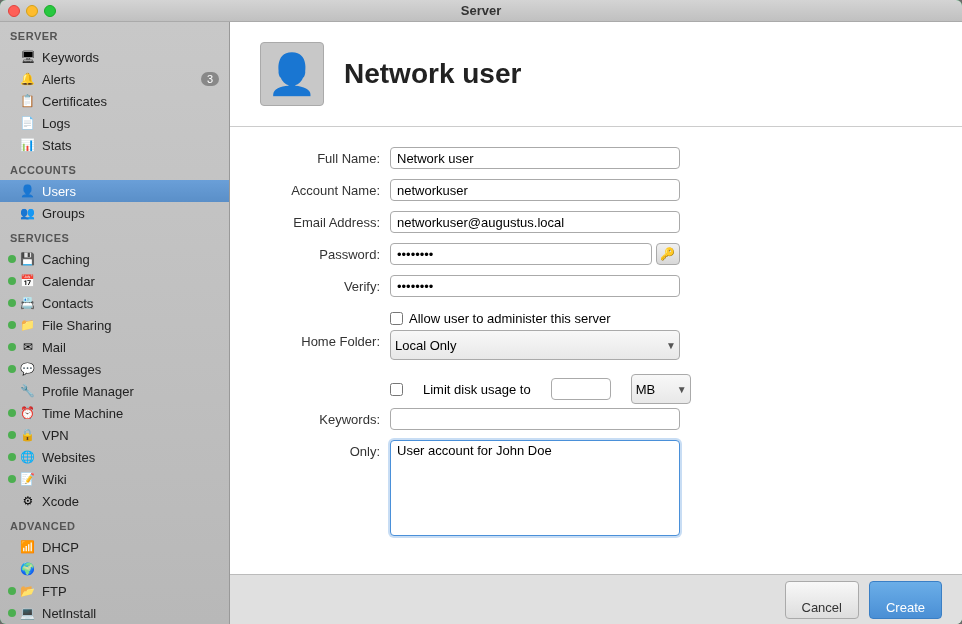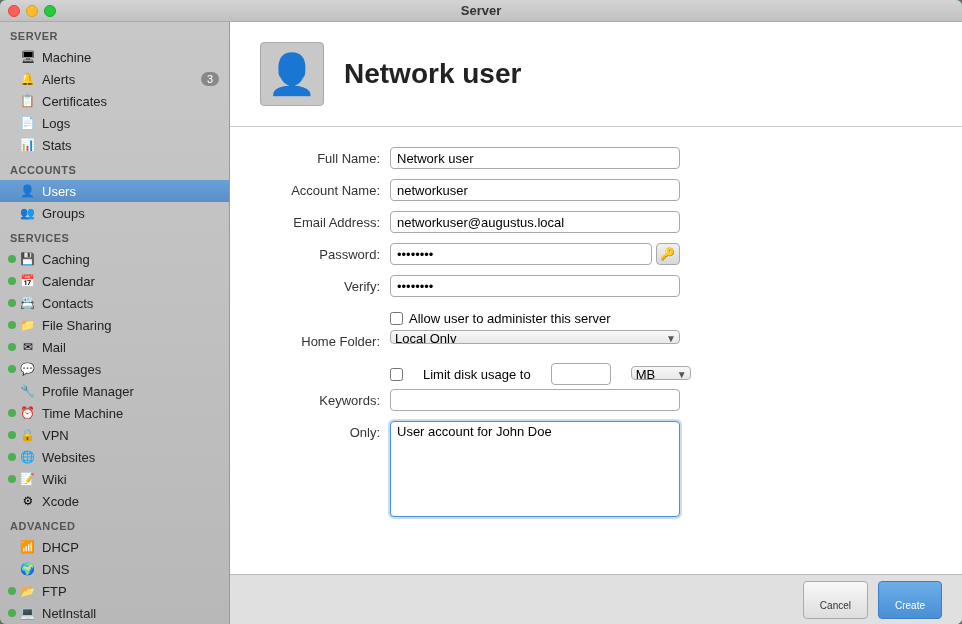--- a/index.html
+++ b/index.html
@@ -259,21 +259,21 @@
     }
 
     .select-wrapper {
       position: relative;
       width: 100%;
       max-width: 290px;
     }
 
     .select-wrapper select {
       width: 100%;
-      height: 14px;
+      height: 30px;
       border: 1px solid #aaa;
       border-radius: 4px;
       background: linear-gradient(to bottom, #f8f8f8, #e8e8e8);
       padding: 0 4px;
       font-size: 13px;
       appearance: none;
       -webkit-appearance: none;
     }
 
     .select-arrow {
@@ -312,21 +312,21 @@
       justify-content: flex-end;
       padding: 0 20px;
       gap: 10px;
       flex-shrink: 0;
     }
 
     .btn {
       height: 24px;
       padding: 18px 16px;
       border-radius: 4px;
-      font-size: 10px;
+      font-size: 13px;
       cursor: pointer;
       border: 1px solid;
     }
 
     .btn-cancel {
       background: linear-gradient(to bottom, #f8f8f8, #ddd);
       border-color: #aaa;
       color: #333;
     }
 
@@ -360,21 +360,21 @@
     <span class="titlebar-title">Server</span>
   </div>
 
   <div class="main-content">
 
     <div class="sidebar">
 
     <div class="sidebar-section-header">SERVER</div>
         <div class="sidebar-item">
           <span class="sidebar-icon">🖥</span>
-          <span class="sidebar-item-label">Machine</span>
+          <span class="sidebar-item-label">Keywords</span>
         </div>
         <div class="sidebar-item">
           <span class="sidebar-icon">🔔</span>
           <span class="sidebar-item-label">Alerts</span>
           <span class="badge">3</span>
         </div>
         <div class="sidebar-item">
           <span class="sidebar-icon">📋</span>
           <span class="sidebar-item-label">Certificates</span>
         </div>

